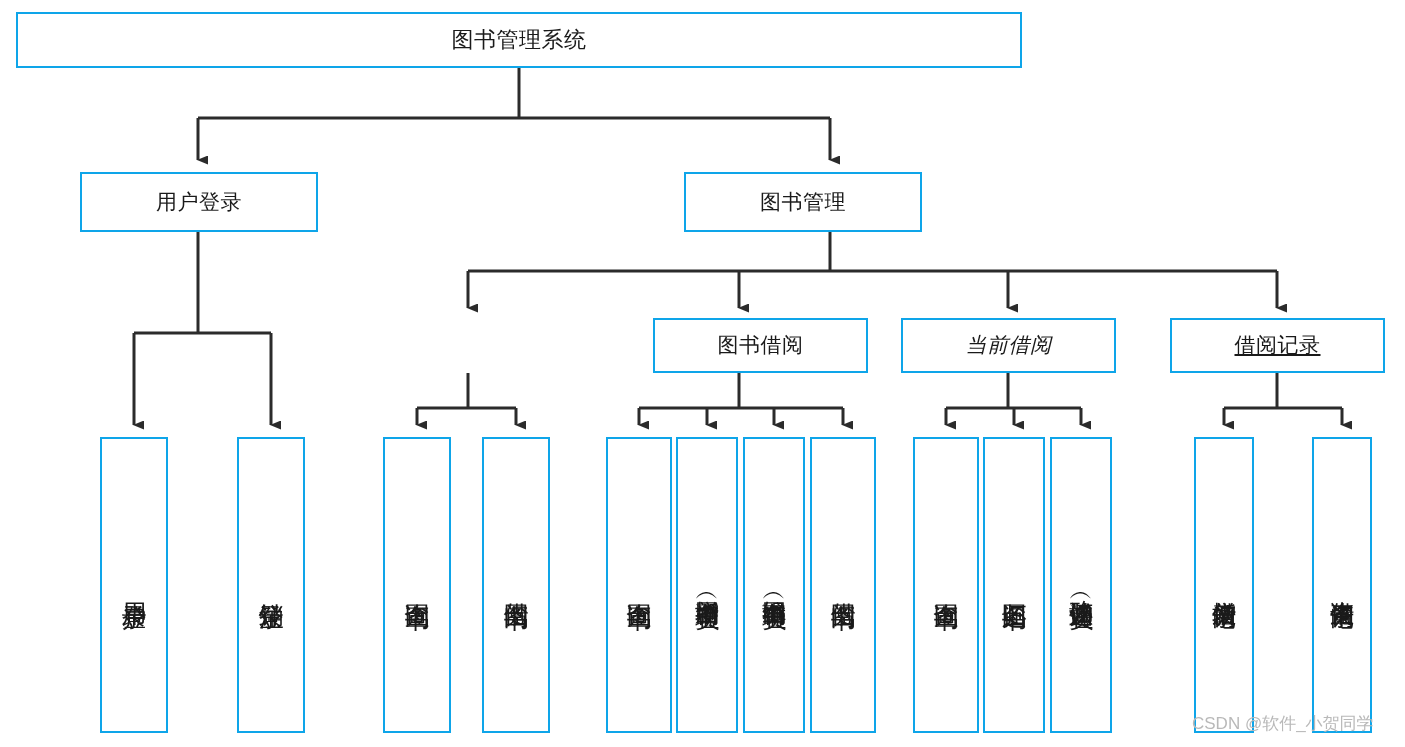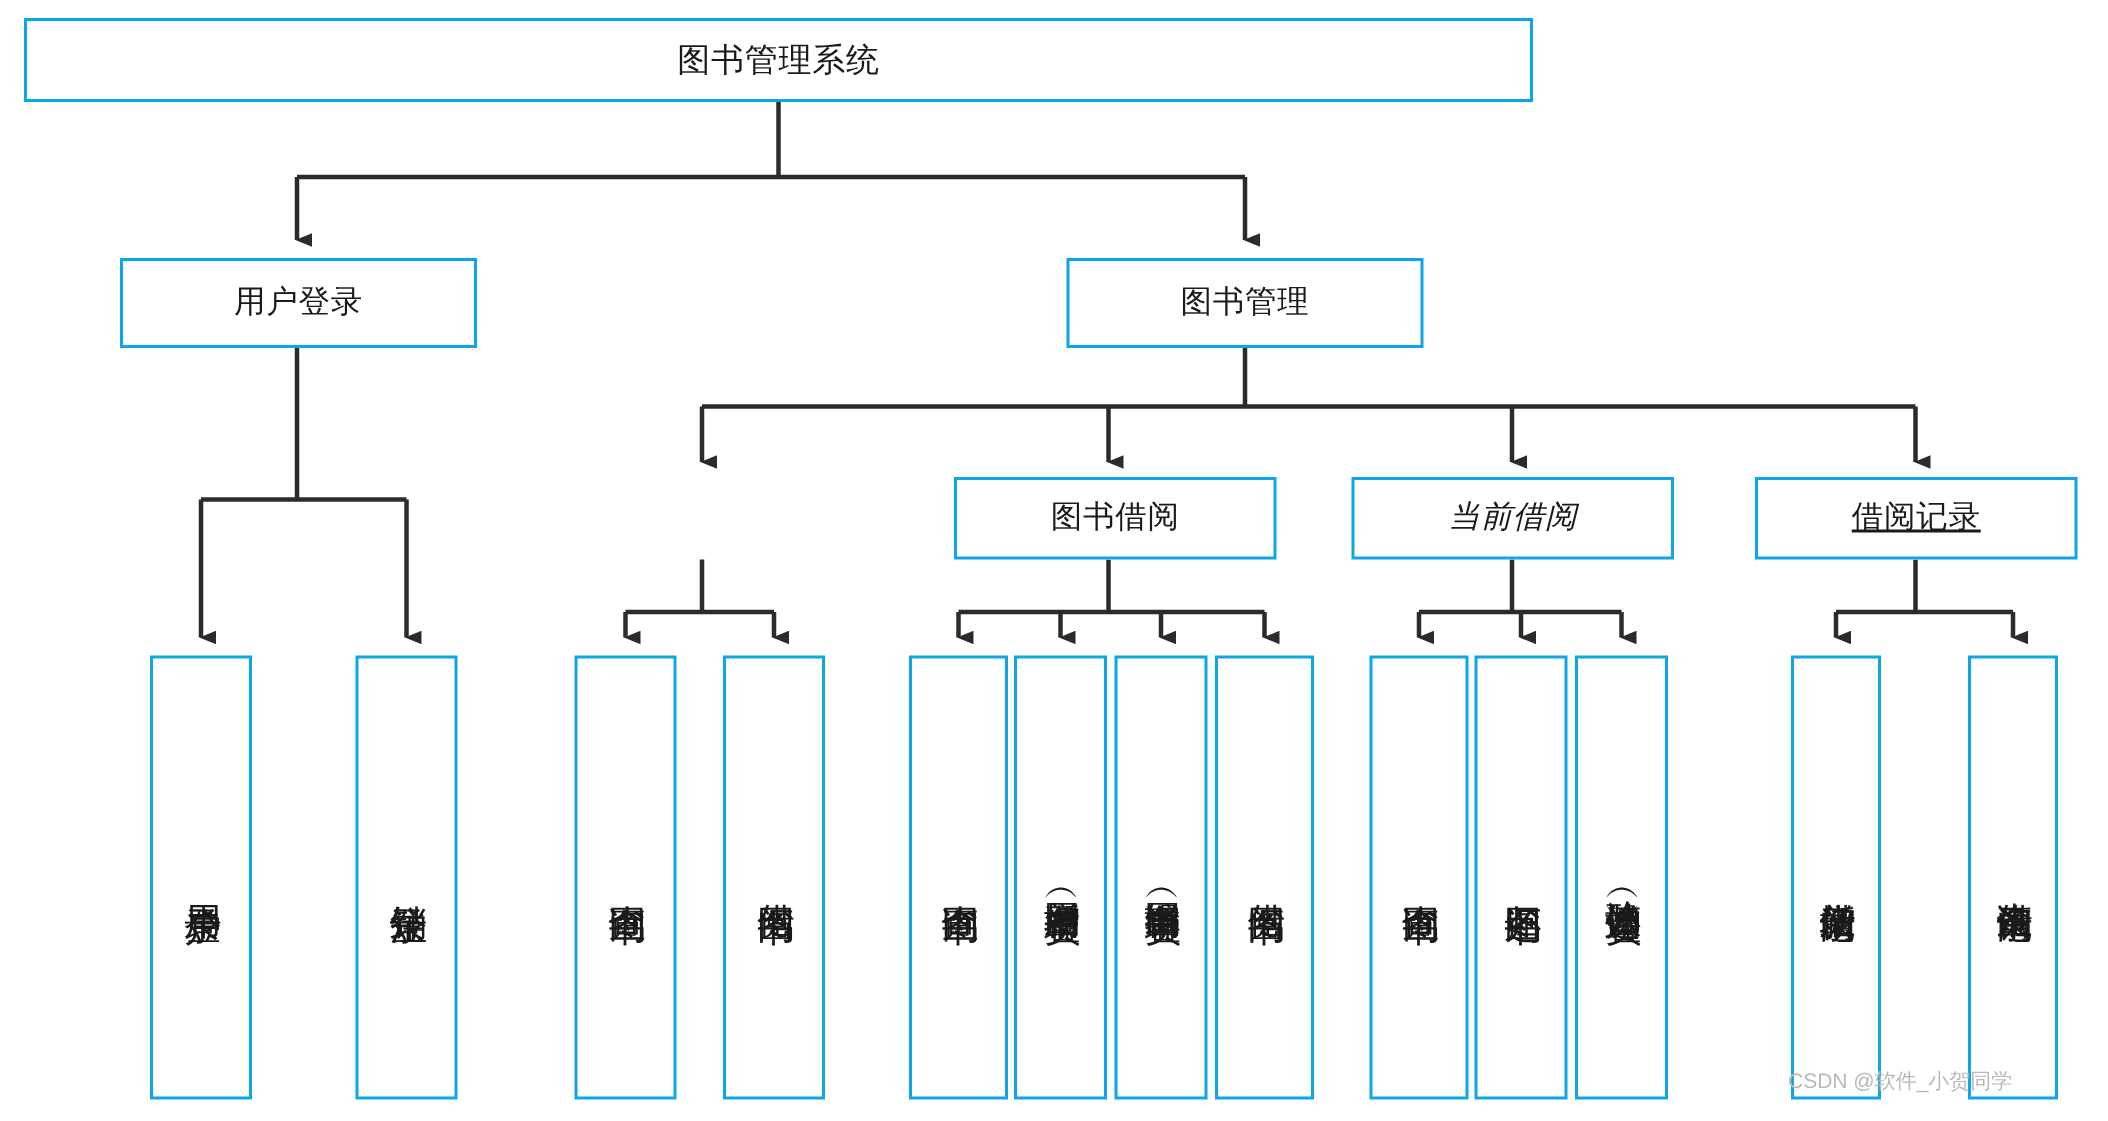--- a/index.html
+++ b/index.html
@@ -65,21 +65,21 @@
     letter-spacing: 1px;
     max-height: 100%;
   }
   .node.vert.tall-text .node-label {
     font-size: 24px;
   }
   #watermark {
     position: absolute;
     left: 1192px;
     top: 712px;
-    font-size: 14px;
+    font-size: 17px;
     color: #b9b9b9;
     white-space: nowrap;
     z-index: 5;
     font-family: "Liberation Sans", "DejaVu Sans", sans-serif;
   }
 </style>
 </head>
 <body>
 
 <div id="diagram-root">
@@ -136,25 +136,25 @@
     </g>
   </svg>
 
   <div class="node horiz root" style="left:16px; top:12px; width:1006px; height:56px;">
     <span class="node-label">图书管理系统</span>
   </div>
 
   <div class="node horiz" style="left:80px; top:172px; width:238px; height:60px;">
     <span class="node-label">用户登录</span>
   </div>
-  <div class="node horiz" style="left:711px; top:172px; width:238px; height:60px;">
+  <div class="node horiz" style="left:684px; top:172px; width:238px; height:60px;">
     <span class="node-label">图书管理</span>
   </div>
 
-  <div class="node horiz" style="left:636px; top:318px; width:215px; height:55px;">
+  <div class="node horiz" style="left:653px; top:318px; width:215px; height:55px;">
     <span class="node-label">图书借阅</span>
   </div>
   <div class="node horiz" style="left:901px; top:318px; width:215px; height:55px;font-style:italic;">
     <span class="node-label">当前借阅</span>
   </div>
   <div class="node horiz" style="left:1170px; top:318px; width:215px; height:55px;text-decoration:underline;">
     <span class="node-label">借阅记录</span>
   </div>
 
   <div class="node vert" style="left:100px; top:437px; width:68px; height:296px;">

